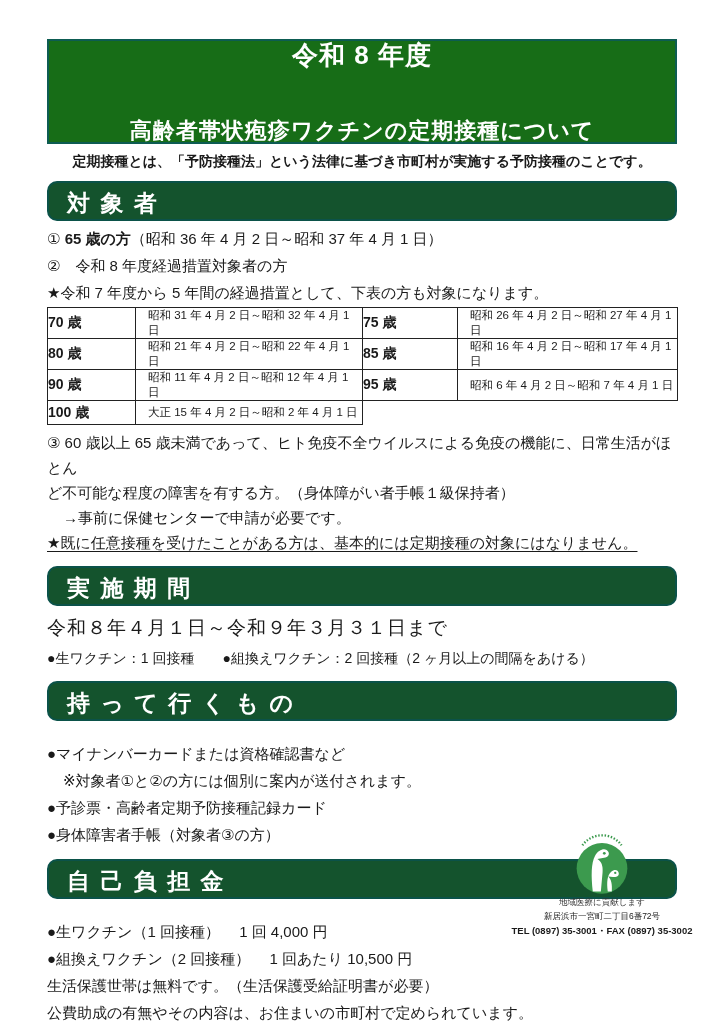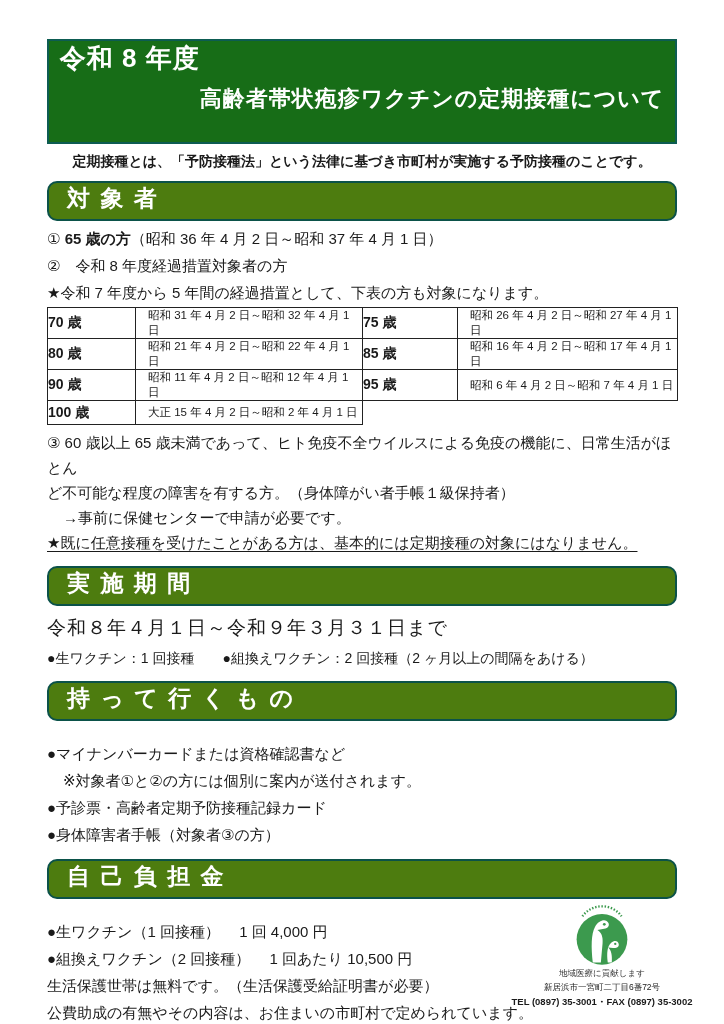--- a/index.html
+++ b/index.html
@@ -4,29 +4,29 @@
 <style>
   html,body{margin:0;padding:0;background:#e8e8e8;}
   .page{
     position:relative; width:724px; height:1024px; background:#ffffff;
     margin:0 auto; overflow:hidden;
     font-family:"Liberation Sans","DejaVu Sans",sans-serif;
     color:#1a1a1a; box-sizing:border-box; padding:39px 47px 0 47px;
   }
   .title-box{
     background:#176d17; border:2px solid #0d5c52; box-sizing:border-box;
-    height:105px; display:flex; flex-direction:row; justify-content:center;
+    height:105px; display:flex; flex-direction:column; justify-content:center;
     text-align:center; color:#fff;
   }
   .title-line1{font-size:26px; font-weight:bold; line-height:1.35; letter-spacing:1px;}
   .title-line2{font-size:22px; font-weight:bold; line-height:1.3; letter-spacing:1px;margin-top:44px;}
   .subtitle{margin-top:8px; text-align:center; font-size:14px; font-weight:600; line-height:1.3;}
   .bar{
-    margin-top:11px; height:40px; background:#4d7c0f; border:2px solid #0b5249;
-    border-radius:10px; box-sizing:border-box; display:flex; align-items:flex-start;
+    margin-top:11px; height:40px; background:#14532d; border:2px solid #0b5249;
+    border-radius:10px; box-sizing:border-box; display:flex; align-items:flex-end;
     color:#fff; font-size:23px; font-weight:bold; padding-left:18px; letter-spacing:2px;
   }
   .line{font-size:15px; line-height:20px; margin-top:7px; font-weight:500;}
   .line.first{margin-top:8px;}
   .bold{font-weight:bold;}
   table.ages{border-collapse:collapse; margin-top:4px; width:630px; table-layout:fixed;}
   table.ages td{border:1px solid #222; height:24px; box-sizing:border-box; padding:0;}
   table.ages td.age{width:88px; text-align:left; font-size:14px; font-weight:bold;}
   table.ages td.rng{width:227px; font-size:11.5px; padding-left:12px; font-weight:500;}
   table.ages td.age2{width:95px; text-align:left; font-size:14px; font-weight:bold;}
@@ -38,21 +38,21 @@
   .period{font-size:19px; line-height:28px; margin-top:8px; font-weight:500; letter-spacing:1px;}
   .bullets{font-size:14px; line-height:24px; margin-top:4px; font-weight:500;}
   .item{font-size:15px; line-height:26px; margin-top:1px; font-weight:500;}
   .items-block{margin-top:20px;}
   .reservation{
     margin-top:14px; margin-left:3px; width:388px; height:58px; box-sizing:border-box;
     border:3px solid #2e9235; border-radius:14px; padding:8px 10px 0 26px;
   }
   .reservation .r-line{font-size:15px; font-weight:bold; line-height:21px;}
   .clinic{
-    position:absolute; left:502px; top:899px; width:200px; text-align:center;
+    position:absolute; left:502px; top:828px; width:200px; text-align:center;
   }
   .clinic .logo{display:block; margin:0 auto;}
   .clinic .tagline{font-size:8.5px; color:#333; margin-top:1px; font-weight:500;}
   .clinic .name{font-size:15px; font-weight:bold; letter-spacing:0px; margin-top:2px; white-space:nowrap;}
   .clinic .addr{font-size:8.5px; margin-top:2px; font-weight:500;}
   .clinic .tel{font-size:9.5px; font-weight:bold; margin-top:2px; white-space:nowrap;}
 </style>
 </head>
 <body>
 

